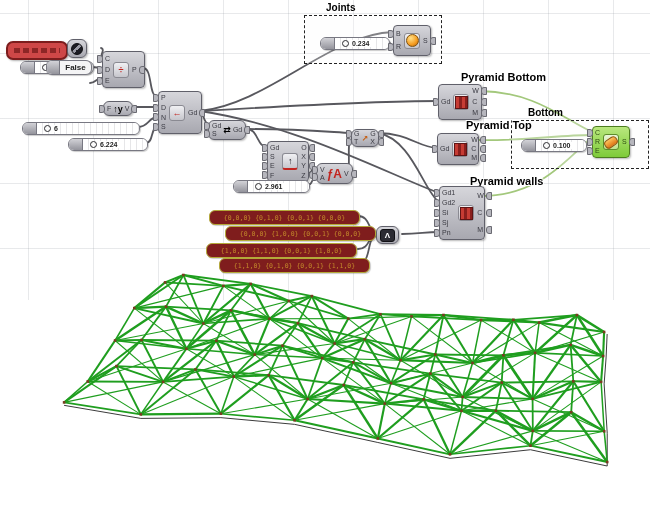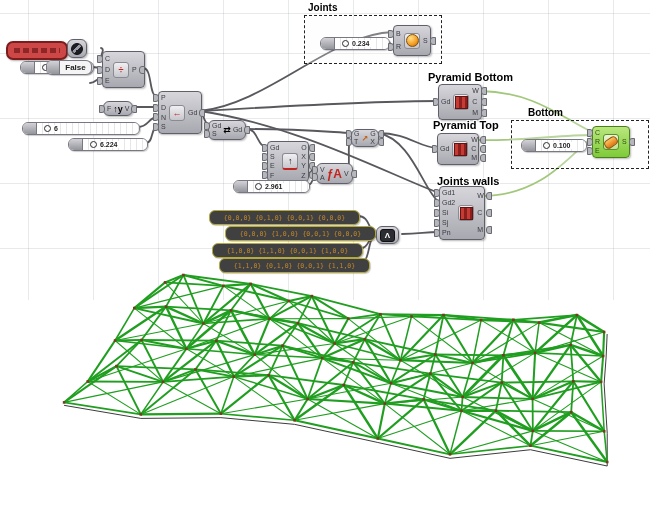--- a/index.html
+++ b/index.html
@@ -39,23 +39,23 @@
   
   .toggle{position:absolute;height:13px;background:#f4f4f5;border:1px solid #787882;border-radius:6px;
     display:flex;align-items:center;box-shadow:1px 1px 1px rgba(0,0,0,.2);}
   .toggle .grip{width:12px;height:100%;background:linear-gradient(180deg,#d2d2d7,#94949c);
     border-right:1px solid #787882;border-radius:5px 0 0 5px;}
   .toggle .val{flex:1;text-align:center;font-size:8px;font-weight:bold;color:#222;}
   
   .group{position:absolute;border:1px dashed #222;background:rgba(250,250,250,.25);}
   .grouplabel{position:absolute;font-size:10px;font-weight:bold;color:#000;}
   .complabel{position:absolute;font-size:11px;font-weight:bold;color:#000;
-    text-shadow:1px 1px 0 #fff,-1px 1px 0 #fff,1px -1px 0 #fff,-1px -1px 0 #fff;white-space:nowrap;}
+    text-shadow:1px 1px 0 #fff,-1px 1px 0 #fff,1px -1px 0 #fff,-1px -1px 0 #fff;white-space:nowrap;margin-left:33px;}
   
-  .panel{position:absolute;width:149px;height:13px;background:#404040;border:1px solid #b4a93a;
+  .panel{position:absolute;width:149px;height:13px;background:#7f1d1d;border:1px solid #b4a93a;
     border-radius:6px;display:flex;align-items:center;justify-content:center;
     font-family:"DejaVu Sans Mono",monospace;font-size:6.5px;color:#c3892b;box-shadow:1px 1px 1px rgba(0,0,0,.2);}
   
   .errorparam{position:absolute;background:#ce4747;border:2px solid #7c1d1d;border-radius:7px;
     box-shadow:1px 1px 2px rgba(0,0,0,.3);display:flex;align-items:center;justify-content:center;}
   .errorparam i{display:block;width:80%;height:5px;
     background:repeating-linear-gradient(90deg,#8d2626 0 6px,transparent 6px 9px);}
   .dotcircle{width:10px;height:10px;border-radius:50%;border:1px solid #0c0c10;
     background:linear-gradient(135deg,#1d1d24 38%,#9a9aa4 38% 55%,#1d1d24 55%);}
   .sphereicon{width:11px;height:11px;border-radius:50%;
@@ -102,21 +102,21 @@
       <path d="M358,249 C370,249 368,236 376,235" stroke="#58585e"></path>
       <path d="M358,264 C372,264 366,238 376,236" stroke="#58585e"></path>
       <path d="M402,234 C420,234 424,232 439,232" stroke="#58585e"></path>
       <path d="M480,91 C535,92 562,118 592,132" stroke="#a3c87c"></path>
       <path d="M477,140 C525,141 558,135 592,135" stroke="#a3c87c"></path>
       <path d="M481,196 C540,196 568,158 592,137" stroke="#a3c87c"></path>
       <path d="M585,144 C589,144 589,142 592,141" stroke="#a3c87c"></path>
     </g>
   </svg>
 
-  <div class="grouplabel" style="left:308px;top:2px;text-align:right;">Joints</div>
+  <div class="grouplabel" style="left:326px;top:2px;text-align:right;">Joints</div>
   <div class="group" style="left:304px;top:15px;width:136px;height:47px;"></div>
   <div class="grouplabel" style="left:528px;top:107px;">Bottom</div>
   <div class="group" style="left:511px;top:120px;width:136px;height:47px;"></div>
 
   <div class="errorparam" style="left:6px;top:41px;width:58px;height:15px;">
       <i></i>
     </div>
   <div class="cap" style="left:67px;top:39px;height:17px;">
     <span class="dotcircle"></span>
   </div>
@@ -277,21 +277,21 @@
     <div class="iconbox">
         <span class="gridicon"></span>
       </div>
     <div class="col">
       <span class="prt out">W</span>
       <span class="prt out">C</span>
       <span class="prt out">M</span>
     </div>
   </div>
 
-  <div class="complabel" style="left:437px;top:175px;">Joints walls</div>
+  <div class="complabel" style="left:437px;top:175px;">Pyramid walls</div>
   <div class="comp" style="left:439px;top:186px;width:44px;height:52px;">
     <div class="col">
       <span class="prt in">Gd1</span>
       <span class="prt in">Gd2</span>
       <span class="prt in">Si</span>
       <span class="prt in">Sj</span>
       <span class="prt in">Pn</span>
     </div>
     <div class="iconbox">
         <span class="gridicon"></span>
@@ -319,21 +319,21 @@
     <div class="iconbox">
         <span class="pipeicon"></span>
       </div>
     <div class="col">
         <span class="prt out">S</span>
       </div>
   </div>
 
   <div class="panel" style="left:209px;top:210px;">{0,0,0} {0,1,0} {0,0,1} {0,0,0}</div>
   <div class="panel" style="left:209px;top:226px;margin-left:16px;">{0,0,0} {1,0,0} {0,0,1} {0,0,0}</div>
-  <div class="panel" style="left:212px;top:243px;">{1,0,0} {1,1,0} {0,0,1} {1,0,0}</div>
+  <div class="panel" style="left:206px;top:243px;">{1,0,0} {1,1,0} {0,0,1} {1,0,0}</div>
   <div class="panel" style="left:209px;top:258px;margin-left:10px;">{1,1,0} {0,1,0} {0,0,1} {1,1,0}</div>
 
   <div class="cap" style="left:376px;top:226px;height:16px;">
     <span class="mergeicon">Λ</span>
   </div>
 
   <svg id="truss" width="650" height="529">
       <path d="M64.09304843720747,405.35751639819995 L140.83411894523306,418.4197347789643 L220.87038983107777,417.6505307143394 L294.5761650901113,424.3474266246319 L377.81271540978923,442.4911906644841 L450.0387597743829,458.3420875095806 L530.4687878859695,449.7346992863709 L607.2141473627416,466.0128144660981 L607.2266404330195,433.3070179682089 L604.1291683957772,383.9037877434134 L606.0752110253228,357.9901515990702 L607.1478675759467,334.0179496191098" fill="none" stroke="#3c3c3c" stroke-width="1"></path>
       <line x1="64.1" y1="402.4" x2="140.8" y2="414.4" stroke="#1f9e1f" stroke-width="1.6093048437207471"></line>
       <line x1="140.8" y1="414.4" x2="220.9" y2="413.7" stroke="#1f9e1f" stroke-width="2.1857936442625943"></line>

